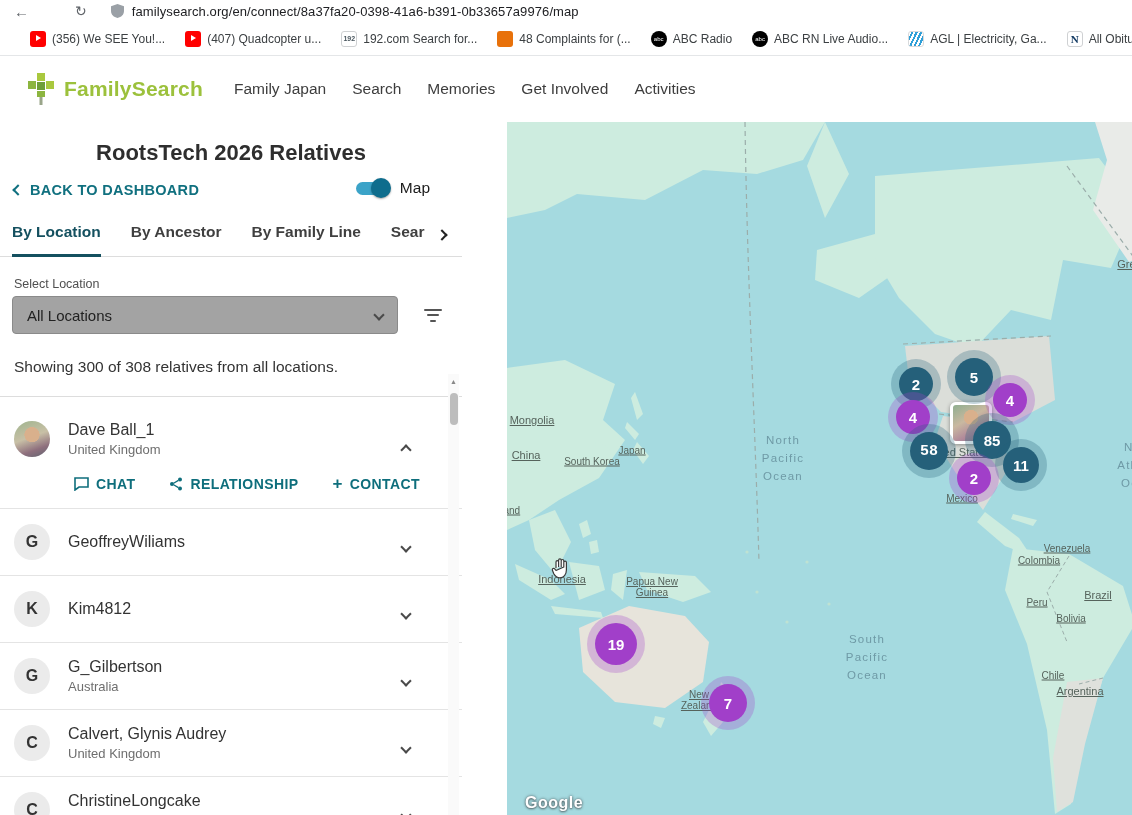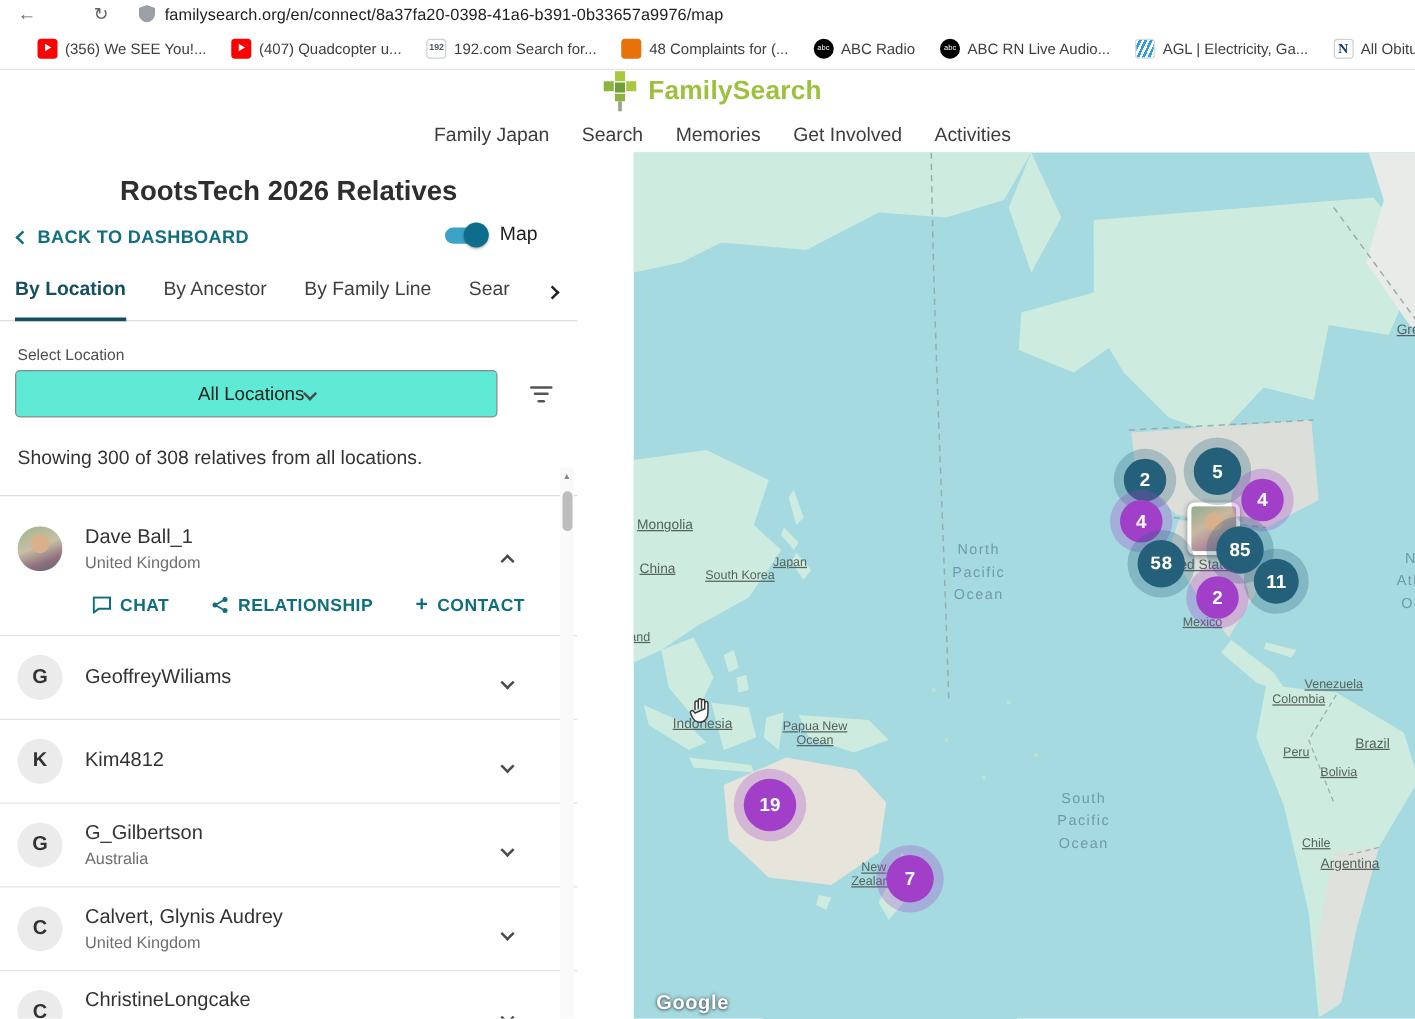--- a/index.html
+++ b/index.html
@@ -22,21 +22,21 @@
   .fav.yt { background:#f00; }
   .fav.yt::after { content:""; position:absolute; left:6px; top:4.5px; border-left:5px solid #fff; border-top:3.5px solid transparent; border-bottom:3.5px solid transparent; }
   .fav.f192 { background:#fff; border:1px solid #cfd1d3; color:#49565e; font-size:7px; font-weight:bold; display:flex; align-items:center; justify-content:center; }
   .fav.orange { background:#e8710a; }
   .fav.abc { background:#000; border-radius:50%; }
   .fav.abc::after { content:"abc"; position:absolute; inset:0; color:#fff; font-size:6px; display:flex; align-items:center; justify-content:center; }
   .fav.agl { background:repeating-linear-gradient(115deg,#fff 0 2px,#2f9fd8 2px 4px); border:1px solid #d8dadc; }
   .fav.nnn { background:#fff; border:1px solid #cfd1d3; color:#123a63; font-weight:bold; font-size:11px; display:flex; align-items:center; justify-content:center; font-family:"Liberation Serif", serif; }
 
   
-  .app-header { height:66px; display:flex; align-items:center; padding-left:6px; background:#fff;flex-direction:column; }
+  .app-header { height:66px; display:flex; align-items:center; padding-left:26px; background:#fff; }
   .logo { display:flex; align-items:center; gap:8px; cursor:pointer; }
   .logo-text { font-size:21px; font-weight:600; color:#9cc13c; letter-spacing:.2px; }
   .main-nav { display:flex; margin-left:18px; }
   .main-nav .nav-item { font-size:15.5px; color:#3d3d3d; padding:10px 13px; cursor:pointer; }
 
   
   .main { display:flex; height:693px;gap:45px; }
   .panel { position:relative; width:462px; height:693px; background:#fff; overflow:hidden; flex:0 0 auto; }
   .map { position:relative; width:670px; height:693px; background:#a5dae0; overflow:hidden; }
 
@@ -47,27 +47,27 @@
   .chev { display:inline-block; width:8px; height:8px; border-right:2px solid #4a4a4a; border-bottom:2px solid #4a4a4a; transform:rotate(45deg); }
   .chev.left { border-color:#10707f; transform:rotate(135deg); }
   .chev.up { transform:rotate(225deg); }
   .chev.right { border-color:#222; border-width:2.5px; transform:rotate(-45deg); }
   .toggle-wrap { position:absolute; right:18px; top:0; display:flex; align-items:center; gap:12px; }
   .switch { position:relative; width:32px; height:13px; border-radius:7px; background:#3ba3c8; cursor:pointer; }
   .switch .knob { position:absolute; right:-3px; top:-3.5px; width:20px; height:20px; border-radius:50%; background:#0e6d8d; box-shadow:0 1px 2px rgba(0,0,0,.35); }
   .toggle-label { font-size:15.5px; color:#1c1c1c; }
 
   .tabs { position:relative; display:flex; gap:30px; margin-top:22px; padding:0 0 0 12px; border-bottom:1px solid #ddd; }
-  .tab { font-size:15.5px; color:#3f3f3f; padding-bottom:13px; cursor:pointer; white-space:nowrap; }
+  .tab { font-size:15.5px; color:#3f3f3f; padding-bottom:13px; cursor:pointer; white-space:nowrap;font-weight:bold; }
   .tab.active { color:#14505f; font-weight:bold; border-bottom:3px solid #14505f; margin-bottom:-1px; }
   .tabs-more { position:absolute; right:16px; top:2px; cursor:pointer; }
 
   .select-label { margin:20px 0 5px 14px; font-size:12.5px; color:#4f4f4f; }
   .dd-row { display:flex; align-items:center; margin-left:12px; }
-  .dropdown { width:386px; height:38px; border:1px solid #8a8a8a; border-radius:4px; display:flex; align-items:center; justify-content:center; padding:0 14px; cursor:pointer; background:#5eead4; }
+  .dropdown { width:386px; height:38px; border:1px solid #8a8a8a; border-radius:4px; display:flex; align-items:center; justify-content:space-between; padding:0 14px; cursor:pointer; background:#a3a3a3; }
   .dropdown .val { font-size:15px; color:#222; }
   .filter-btn { margin-left:26px; display:flex; flex-direction:column; gap:3.5px; align-items:center; cursor:pointer; }
   .filter-btn i { display:block; height:2px; background:#555; border-radius:1px; }
   .filter-btn i:nth-child(1){width:18px;} .filter-btn i:nth-child(2){width:12px;} .filter-btn i:nth-child(3){width:6px;}
 
   .summary { margin:24px 14px 0 14px; font-size:15.5px; color:#333; }
 
   .list { margin-top:20px; border-top:1px solid #ddd; }
   .person-card { position:relative; padding:24px 48px 0 14px; }
   .avatar { width:36px; height:36px; border-radius:50%; flex:0 0 auto; }
@@ -364,21 +364,21 @@
       <div class="overlays">
         <div class="photo-marker"></div>
       <div class="map-label land" style="left: 636px; top: 142px;">Greenland</div>
           <div class="map-label land" style="left: 25px; top: 298px;">Mongolia</div>
           <div class="map-label land" style="left: 19px; top: 333px;">China</div>
           <div class="map-label land small" style="left: 85px; top: 339px;">South Korea</div>
           <div class="map-label land small" style="left: 125px; top: 328px;">Japan</div>
           <div class="map-label land small" style="left: -6px; top: 388px;">Thailand</div>
           <div class="map-label land" style="left: 55px; top: 457px;">Indonesia</div>
           <div class="map-label land small" style="left: 145px; top: 465px;">Papua New
-Ocean</div>
+Guinea</div>
           <div class="map-label land" style="left: 450px; top: 330px;">United States</div>
           <div class="map-label land small" style="left: 455px; top: 376px;">Mexico</div>
           <div class="map-label land small" style="left: 560px; top: 426px;">Venezuela</div>
           <div class="map-label land small" style="left: 532px; top: 438px;">Colombia</div>
           <div class="map-label land small" style="left: 530px; top: 480px;">Peru</div>
           <div class="map-label land" style="left: 591px; top: 473px;">Brazil</div>
           <div class="map-label land small" style="left: 564px; top: 496px;">Bolivia</div>
           <div class="map-label land small" style="left: 546px; top: 553px;">Chile</div>
           <div class="map-label land" style="left: 573px; top: 569px;">Argentina</div>
           <div class="map-label land small" style="left: 192px; top: 578px;">New

